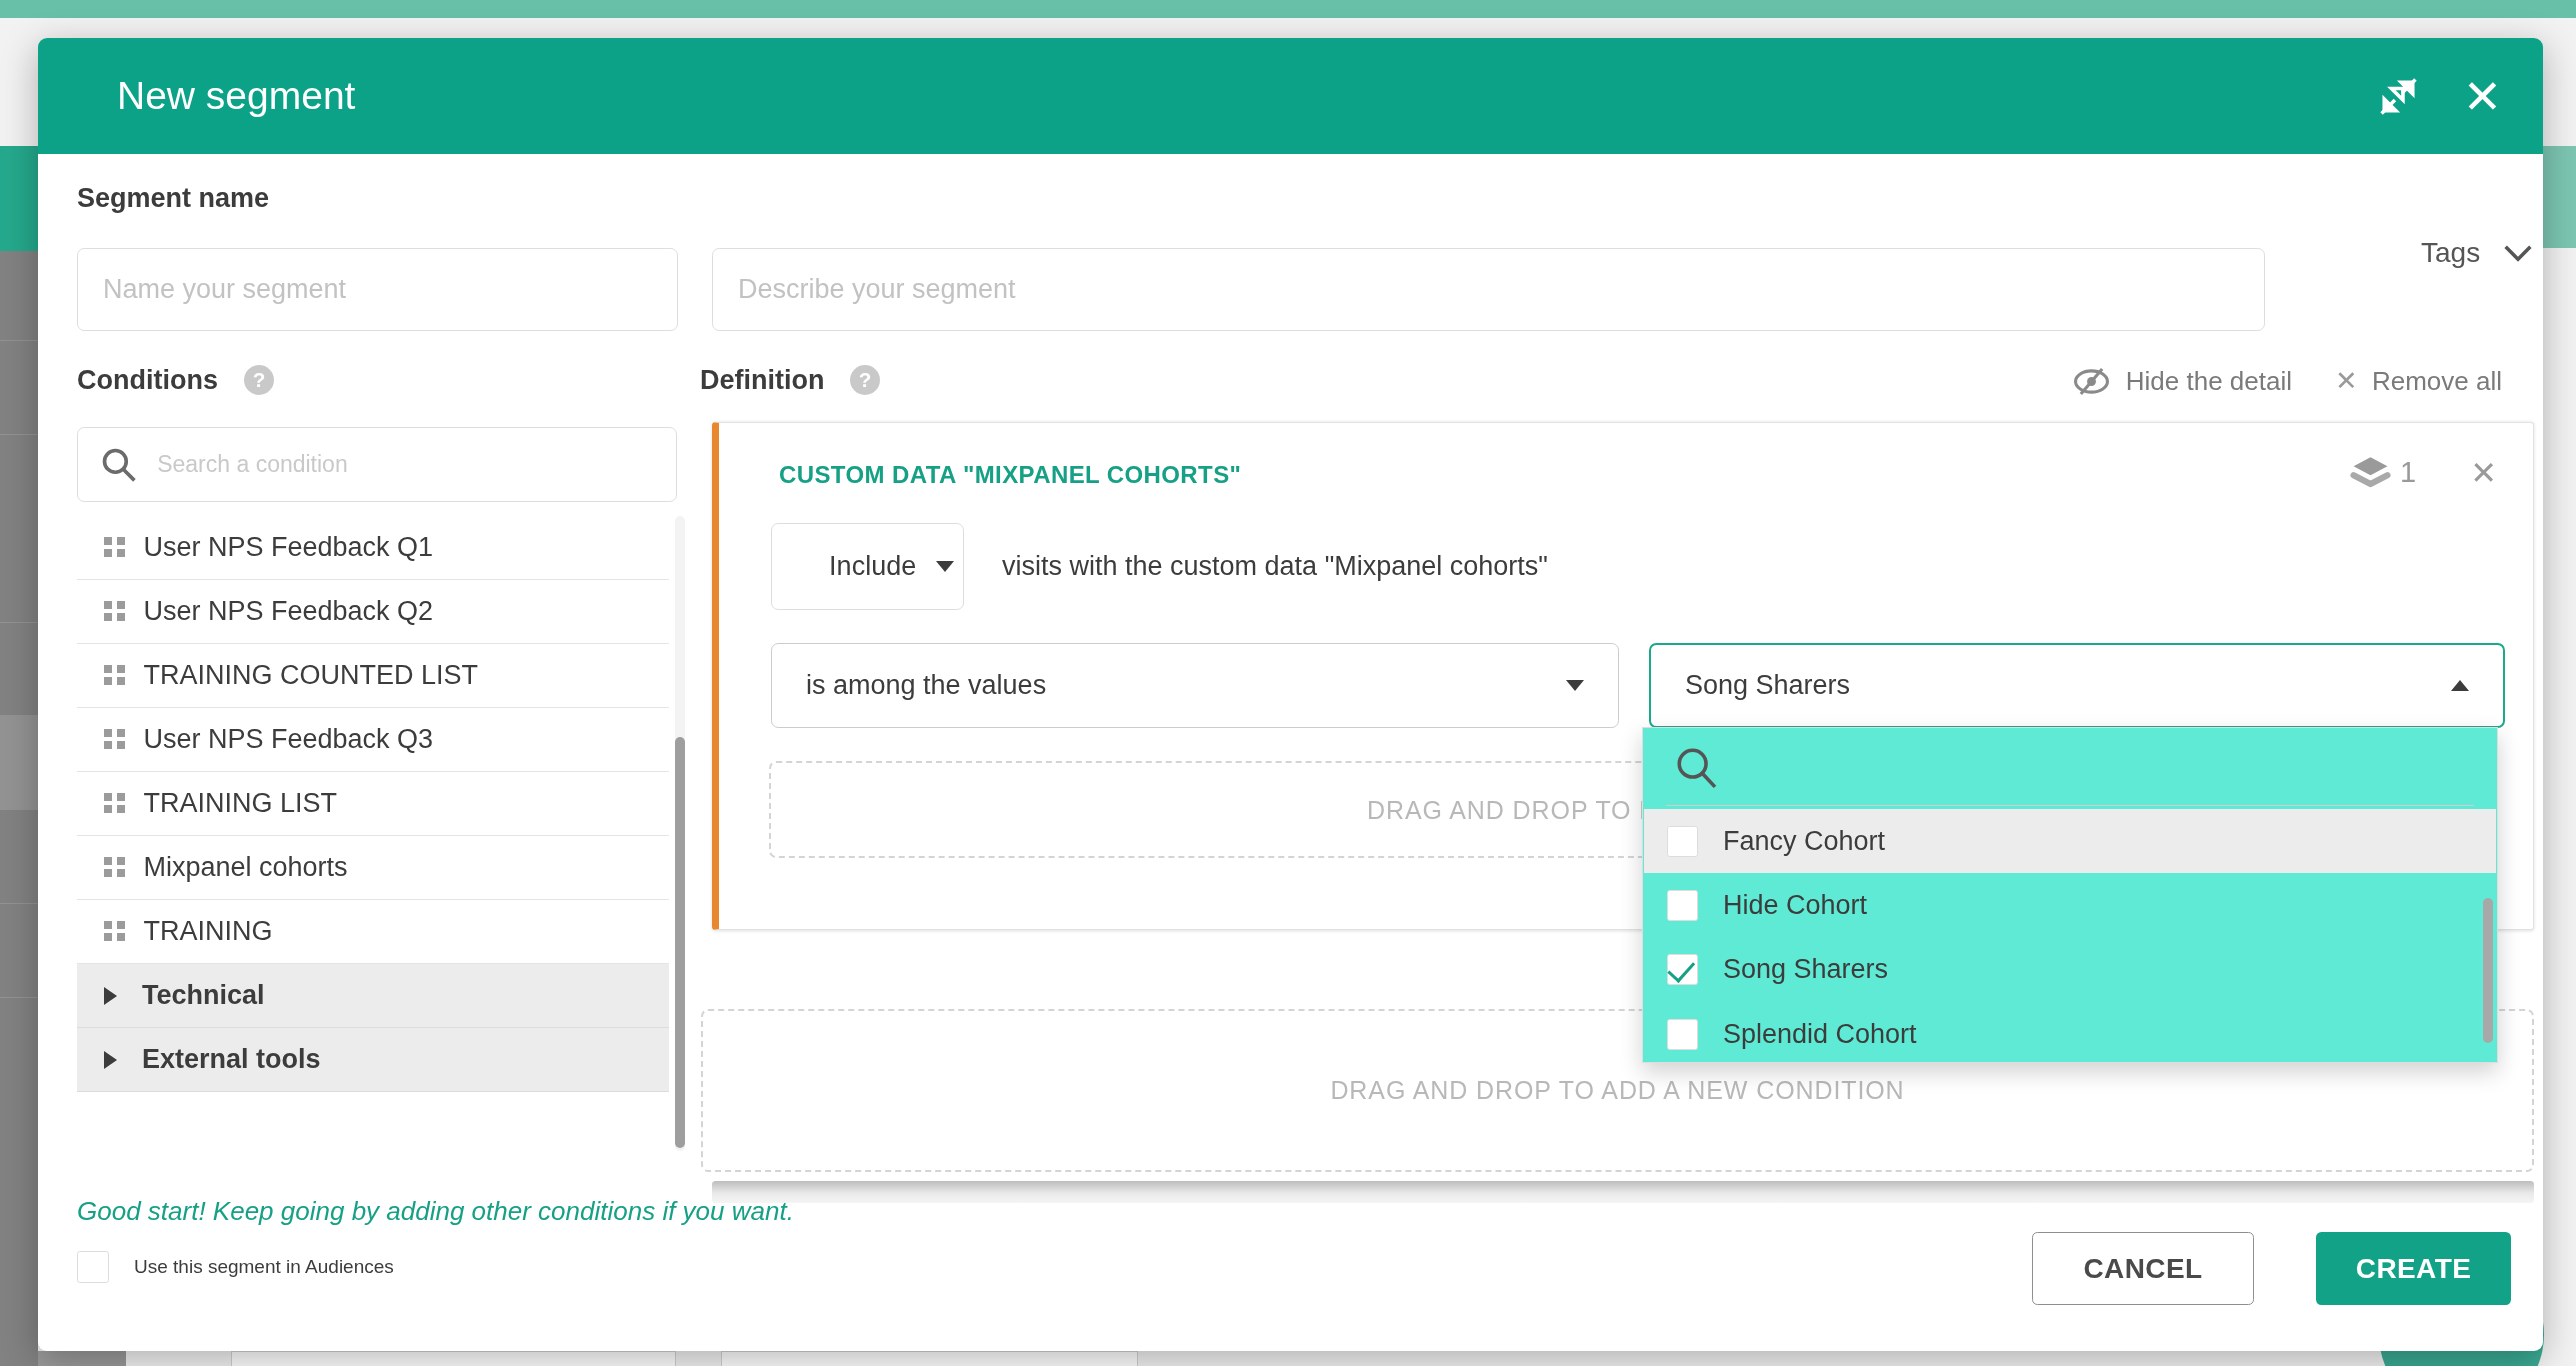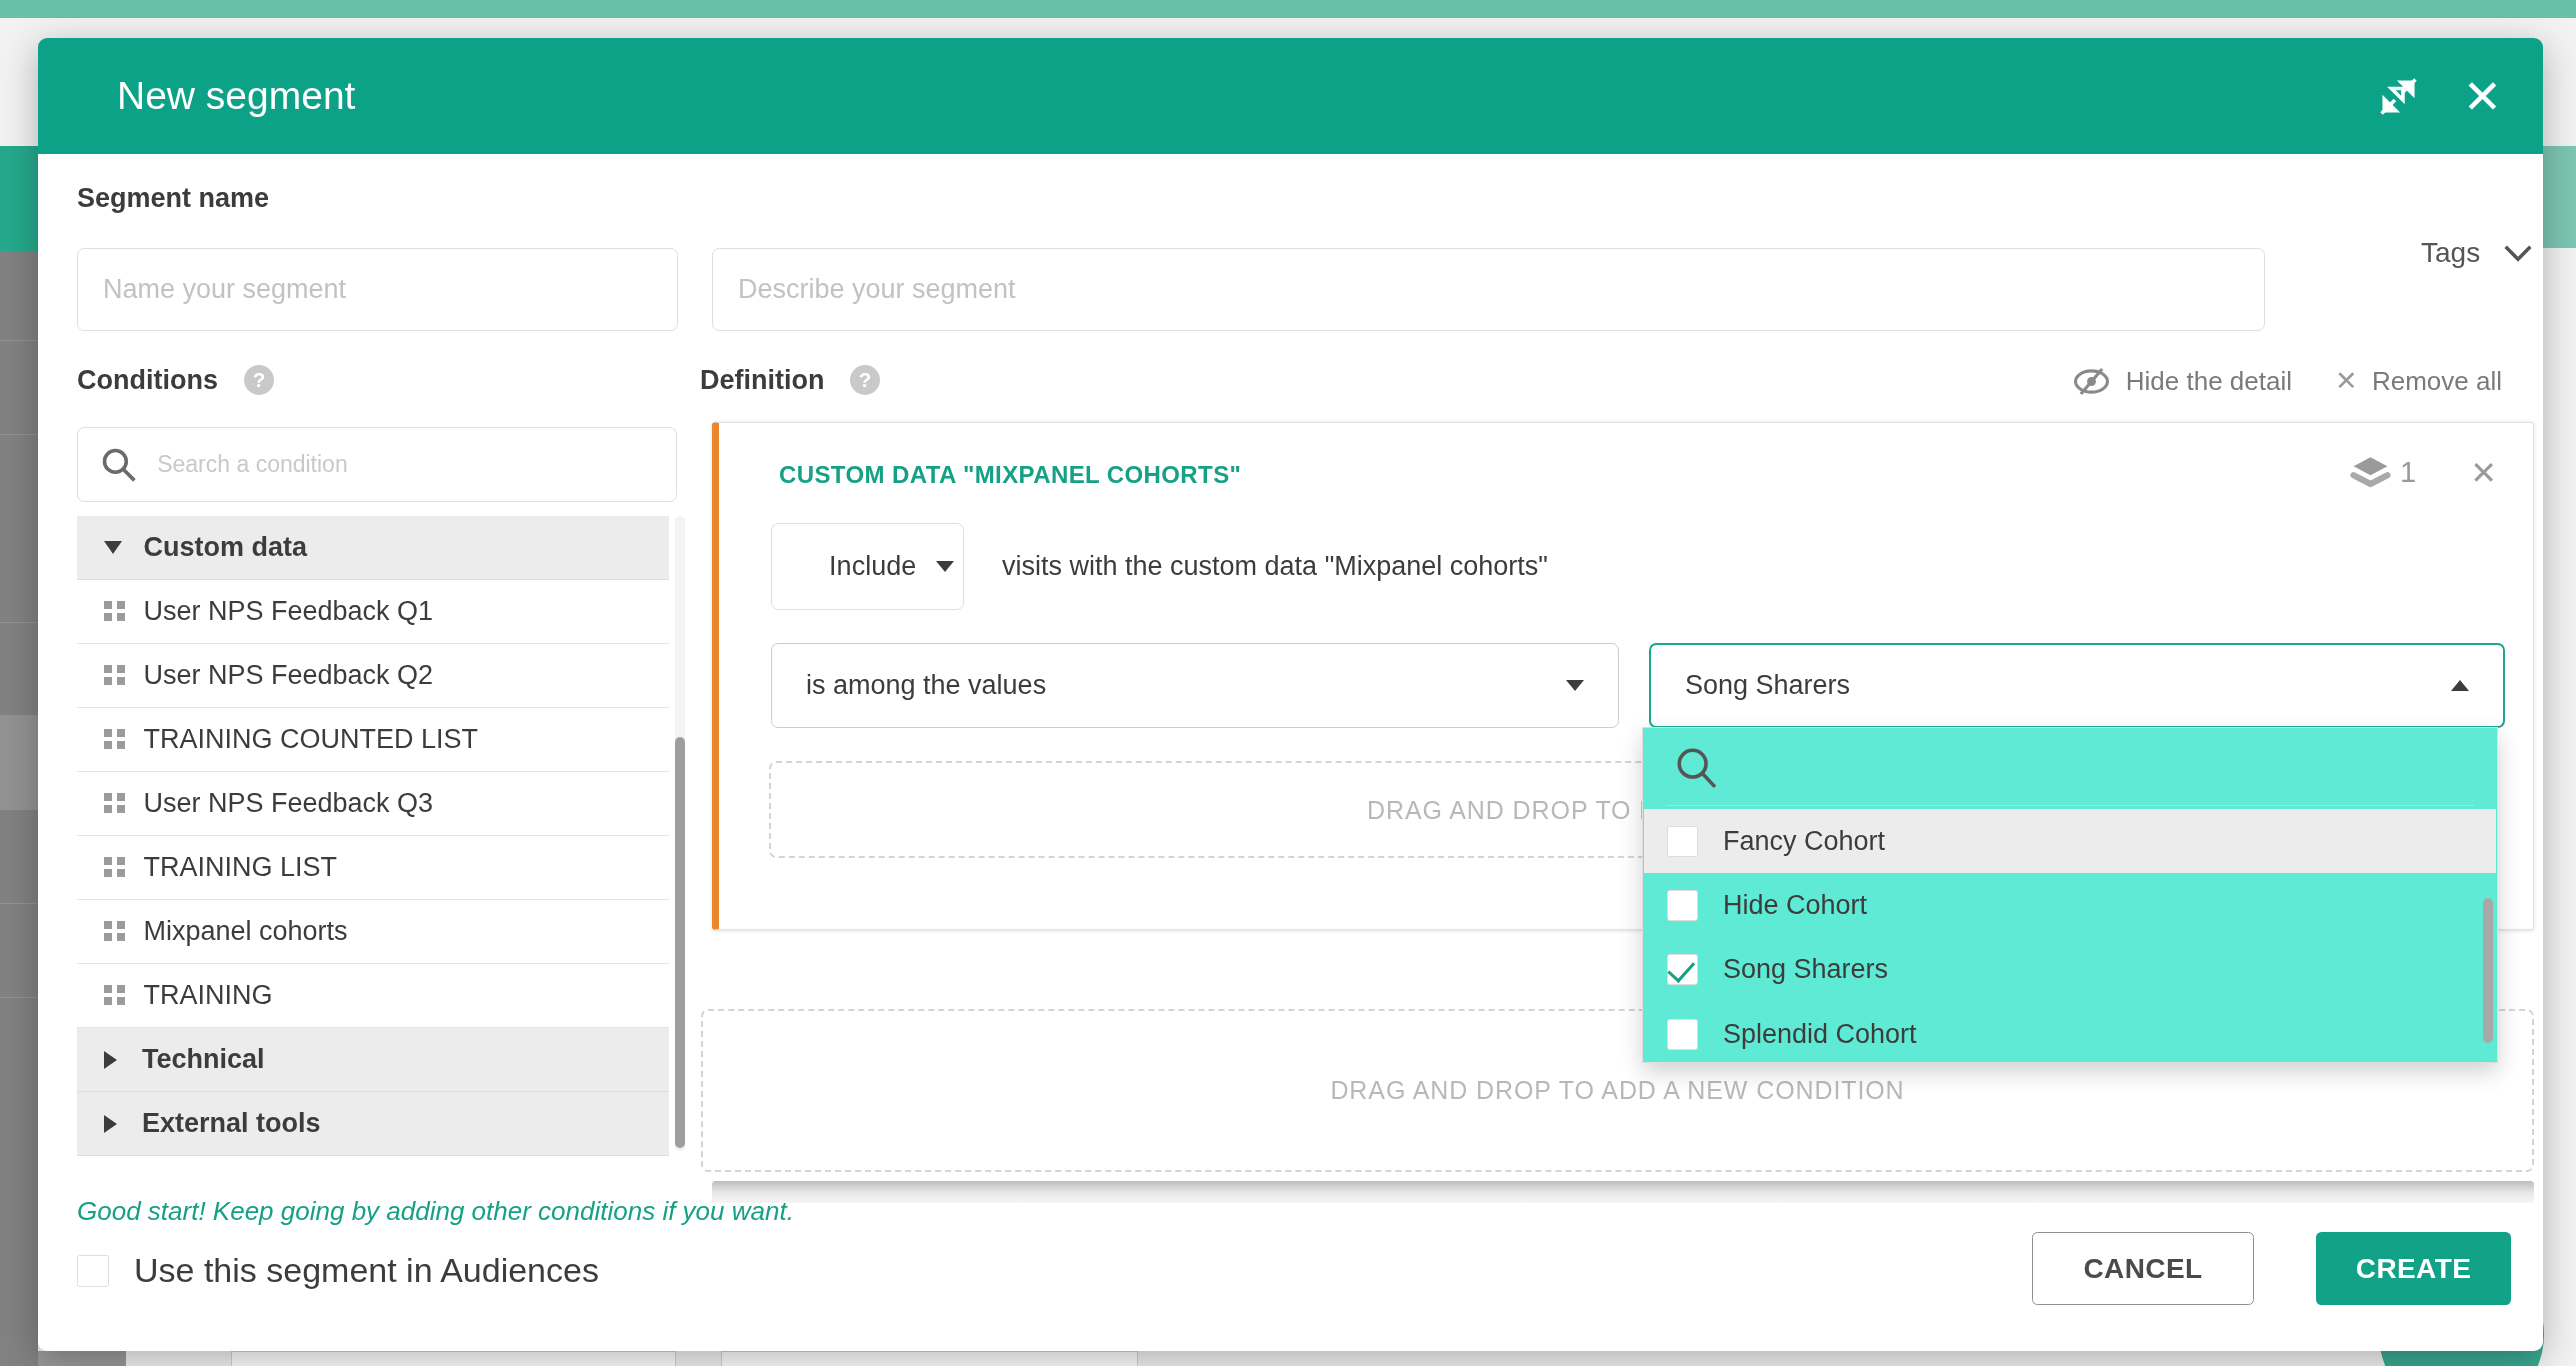--- a/index.html
+++ b/index.html
@@ -105,21 +105,21 @@
 
   
   .dropzone2 { position:absolute; left:663px; top:971px; width:1833px; height:163px; border:2.7px dashed #d4d4d4;
                border-radius:7.2px; display:flex; align-items:center; justify-content:center; z-index:5; }
   .hbar { position:absolute; left:674px; top:1143px; width:1822px; height:21.5px; border-radius:3.6px;
           background:linear-gradient(180deg,#bdbdbd 0%,#e9e9e9 55%,#f5f5f5 100%); }
 
   
   .hint { position:absolute; left:39px; top:1158px; font-size:26px; font-style:italic; color:#16a085; }
   .aud-row { position:absolute; left:39px; top:1213px; display:flex; align-items:center; gap:25px; }
-  .aud-row .label { font-size:34px; color:#3c3c3c; }
+  .aud-row .label { font-size:19px; color:#3c3c3c; }
   .btn { position:absolute; top:1194px; height:73px; border-radius:5.4px; font-size:28px; font-weight:700;
          letter-spacing:0.4px; display:flex; align-items:center; justify-content:center; cursor:pointer; }
   .btn-cancel { left:1994px; width:222px; background:#fff; border:1.8px solid #8f8f8f; color:#4a4a4a; }
   .btn-create { left:2278px; width:195px; background:#12a287; border:none; color:#fff; }
 
   svg { display:block; }
 </style>
 </head>
 <body>
 
@@ -198,24 +198,20 @@
 
   <div class="searchbox">
     <svg width="38" height="38" viewBox="0 0 42 42">
       <circle cx="17" cy="17" r="12" fill="none" stroke="#6b6b6b" stroke-width="4"></circle>
       <line x1="26" y1="26" x2="38" y2="38" stroke="#6b6b6b" stroke-width="4"></line>
     </svg>
     <input placeholder="Search a condition" style="">
   </div>
 
   <div class="cond-list">
-    <div class="cond-row cond-group">
-      <span class="tri-down"></span>
-      <span>Custom data</span>
-    </div>
     <div class="cond-row">
       <span class="handle">
           <i></i>
           <i></i>
           <i></i>
           <i></i>
         </span>
       <span>User NPS Feedback Q1</span>
     </div>
     <div class="cond-row">

